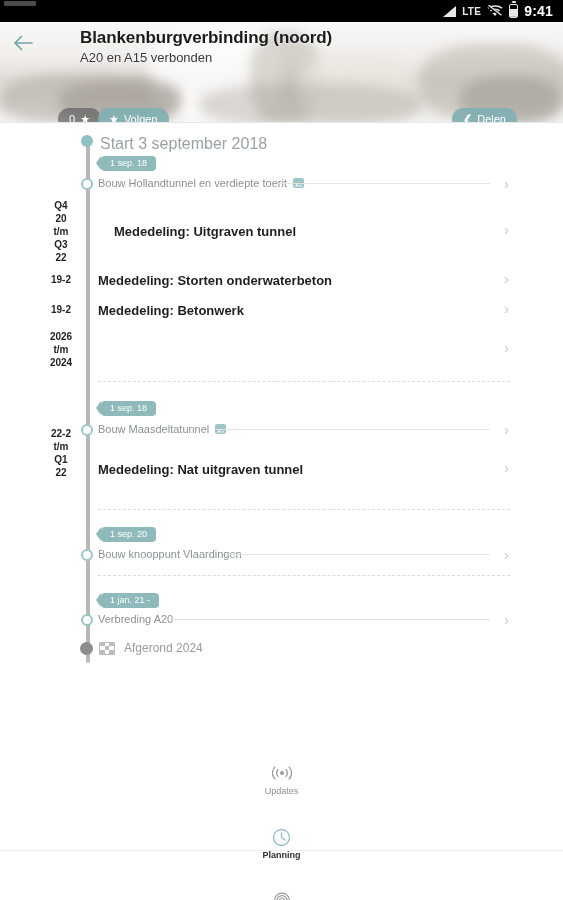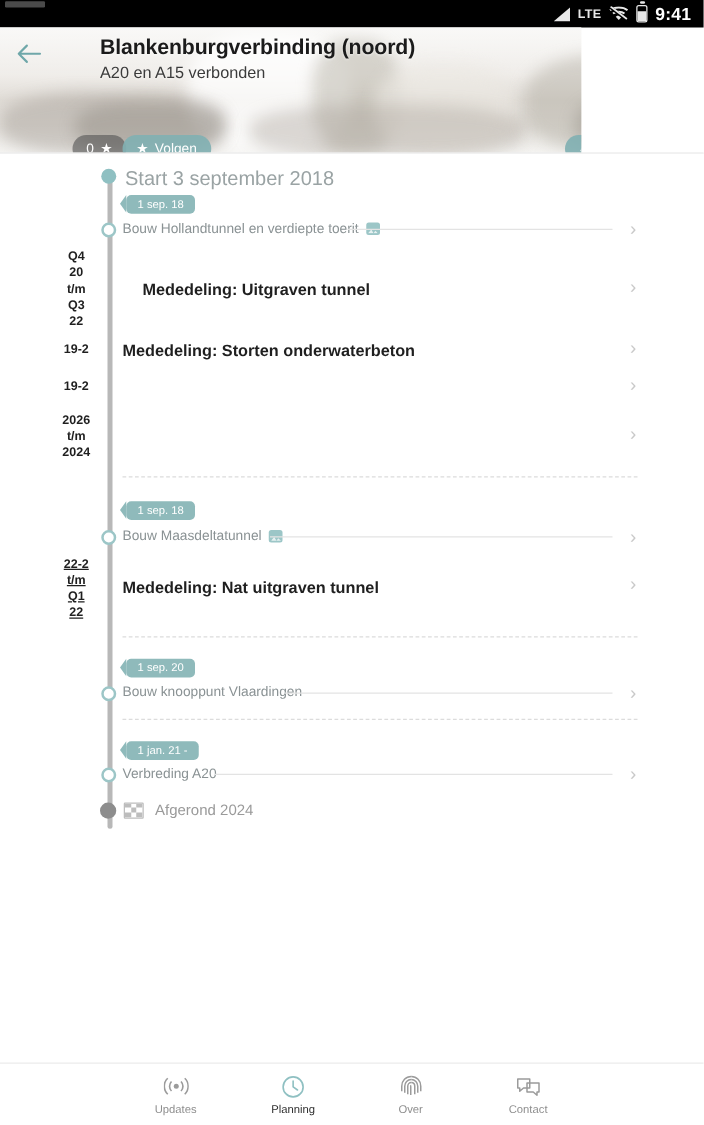--- a/index.html
+++ b/index.html
@@ -28,21 +28,21 @@
   .lte{ color:#e8e8e8; font-size:10px; font-weight:bold; letter-spacing:.3px;}
   .wifi-off{ position:relative; width:16px; height:12px; }
   .wifi-off svg{ display:block; }
   .batt{ width:9px; height:14px; border:1.6px solid #e8e8e8; border-radius:2px;
          position:relative; background:linear-gradient(#e8e8e8,#e8e8e8) no-repeat bottom/100% 65%;}
   .batt:before{content:"";position:absolute;top:-4px;left:2px;width:4px;height:2px;background:#e8e8e8;border-radius:1px;}
   .clock{ color:#fff; font-size:14px; font-weight:bold; letter-spacing:.2px; }
 
   
   .hero{
-    position:absolute; top:22px; left:0; width:465px; height:100px;
+    position:absolute; top:22px; left:0; width:563px; height:100px;
     overflow:hidden;
     background:
       linear-gradient(rgba(255,255,255,.55),rgba(255,255,255,.35)),
       linear-gradient(180deg,#f2f1ee 0%, #e2ddd6 38%, #c9c2b8 58%, #d6d1c9 78%, #efeeea 100%);
   }
   .hero .blotch{ position:absolute; border-radius:40%; filter:blur(6px); }
   .b1{ left:150px; top:4px; width:130px; height:96px; background:rgba(255,255,255,.75); }
   .b2{ left:250px; top:10px; width:70px;  height:90px; background:rgba(190,185,175,.55);}
   .b3{ left:300px; top:30px; width:110px; height:70px; background:rgba(235,232,226,.65);}
   .b4{ left:420px; top:22px; width:150px; height:78px; background:rgba(175,170,160,.45);}
@@ -160,27 +160,27 @@
     display:grid; grid-template-columns:repeat(3,1fr); grid-template-rows:repeat(3,1fr);
     overflow:hidden;
   }
   .flag i{ display:block; background:transparent; }
   .flag i.on{ background:#bdbdbd; }
 
   
   .bottombar{
     position:absolute; left:0; bottom:0; width:563px; height:50px;
     background:#fff; border-top:1px solid #ececec;
-    display:flex; align-items:center; justify-content:center; gap:32px;
+    display:flex; align-items:center; justify-content:center; gap:32px;flex-direction:column;
   }
   .navitem{
     width:62px; display:flex; flex-direction:column; align-items:center; gap:3px;
   }
   .navitem .lbl{ font-size:9px; color:#8e8e8e; }
-  .navitem.active .lbl{ color:#2f2f2f; font-weight:normal; }
+  .navitem.active .lbl{ color:#2f2f2f; font-weight:bold; }
   .navicon{ height:19px; display:flex; align-items:center; justify-content:center; }
 </style>
 </head>
 <body>
 
 <div class="statusbar">
   <div class="nub"></div>
   <span class="sb-ico">
       <span class="sig"></span>
     </span>
@@ -265,20 +265,21 @@
 
   <div class="row-date" style="top:150px;">
     <div>19-2</div>
   </div>
   <div class="row-title" style="top:150px;">Mededeling: Storten onderwaterbeton</div>
   <div class="chev" style="top:147px;">›</div>
 
   <div class="row-date" style="top:180px;">
     <div>19-2</div>
   </div>
+  <div class="row-title" style="top:180px;">Mededeling: Betonwerk</div>
   <div class="chev" style="top:177px;">›</div>
 
   <div class="row-date" style="top:207px;">
     <div>2026</div>
     <div>t/m</div>
     <div>2024</div>
   </div>
   <div class="chev" style="top:216px;">›</div>
 
   <div class="dash" style="top:258px;"></div>
@@ -286,21 +287,21 @@
   <div class="badge" style="top:278px; left:101px;">1 sep. 18</div>
 
   <span class="node hollow" style="top:301px;"></span>
   <div class="phase" style="top:300px;">
     <span>Bouw Maasdeltatunnel</span>
     <span class="pic-ico"></span>
   </div>
   <div class="phase-rule" style="top:306px; left:216px; width:274px;"></div>
   <div class="chev" style="top:298px;">›</div>
 
-  <div class="row-date" style="top:322px;text-decoration:underline;">
+  <div class="row-date" style="top:304px;">
     <div>22-2</div>
     <div>t/m</div>
     <div>Q1</div>
     <div>22</div>
   </div>
   <div class="row-title" style="top:339px;">Mededeling: Nat uitgraven tunnel</div>
   <div class="chev" style="top:336px;">›</div>
 
   <div class="dash" style="top:386px;"></div>
 

